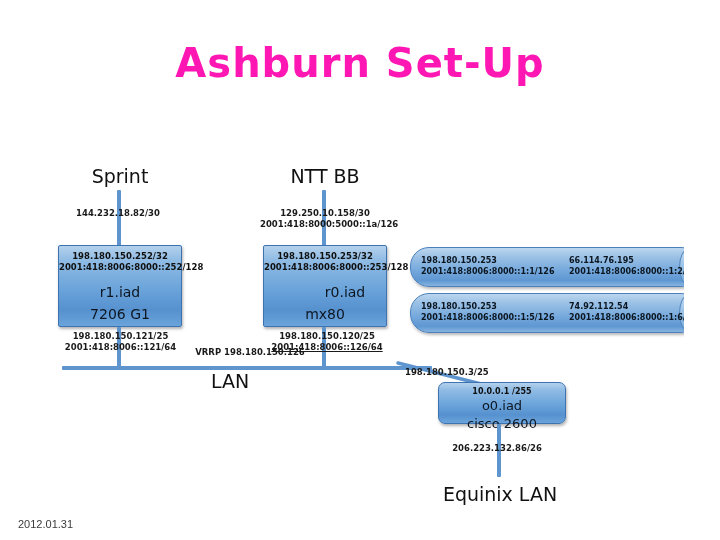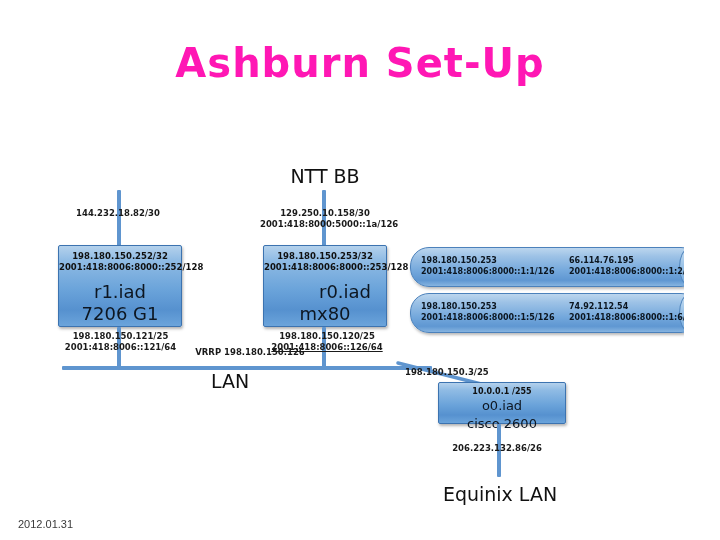--- a/index.html
+++ b/index.html
@@ -86,21 +86,21 @@
   .router .r-addr {
     font-family: "DejaVu Sans", sans-serif;
     font-size: 8.5px;
     font-weight: bold;
     line-height: 11px;
     color: #101010;
     white-space: nowrap;
   }
   .router .r-name {
     font-family: "DejaVu Sans", sans-serif;
-    font-size: 18px;
+    font-size: 14px;
     line-height: 22px;
     color: #0d1621;
     white-space: nowrap;
   }
   .router.small .r-addr { font-size: 8px; }
   .router.small .r-name { font-size: 13px; line-height: 18px; }
 
   
   .tunnel {
     position: absolute;
@@ -152,20 +152,21 @@
     pointer-events: none;
   }
 </style>
 </head>
 <body>
 
 <div id="slide">
 
   <div class="slide-title">Ashburn Set-Up</div>
 
+  <div class="peer-label" style="left:60px; top:165px; width:120px;">Sprint</div>
   <div class="vline" style="left:117px; top:190px; height:58px;"></div>
   <div class="addr" style="left:58px; top:208px; width:120px;">144.232.18.82/30</div>
 
   <div class="peer-label" style="left:265px; top:165px; width:120px;">NTT BB</div>
   <div class="vline" style="left:322px; top:190px; height:58px;"></div>
   <div class="addr" style="left:260px; top:208px; width:130px;">129.250.10.158/30</div>
   <div class="addr" style="left:260px; top:219px; width:130px;">2001:418:8000:5000::1a/126</div>
 
   <div class="router" style="left:58px; top:245px; width:124px; height:82px;">
     <div class="r-addr">198.180.150.252/32</div>
@@ -189,21 +190,21 @@
 
   <div class="hline" style="left:62px; top:366px; width:370px;"></div>
   <div class="addr" style="left:180px; top:347px; width:140px;">VRRP 198.180.150.126</div>
   <div class="peer-label" style="left:170px; top:370px; width:120px;">LAN</div>
 
   <svg class="diag" viewBox="0 0 720 540">
     <line x1="398" y1="363" x2="489" y2="386" stroke="#5f95cf" stroke-width="3.5" stroke-linecap="round"></line>
   </svg>
   <div class="addr left" style="left:405px; top:358px;">198.180.150.3/25</div>
 
-  <div class="router small" style="left:438px; top:382px; width:128px; height:42px; padding-top:3px;">
+  <div class="router small" style="left:438px; top:382px; width:128px; height:42px; padding-top:3px;border-radius:7px;">
     <div class="r-addr">10.0.0.1 /255</div>
     <div class="r-name">o0.iad</div>
     <div class="r-name">cisco 2600</div>
   </div>
   <div class="vline" style="left:497px; top:424px; height:53px;"></div>
   <div class="addr" style="left:432px; top:443px; width:130px;">206.223.132.86/26</div>
   <div class="peer-label" style="left:430px; top:483px; width:140px;">Equinix LAN</div>
 
   <div class="tunnel" style="left:410px; top:247px; width:288px;">
     <div class="cap"></div>

